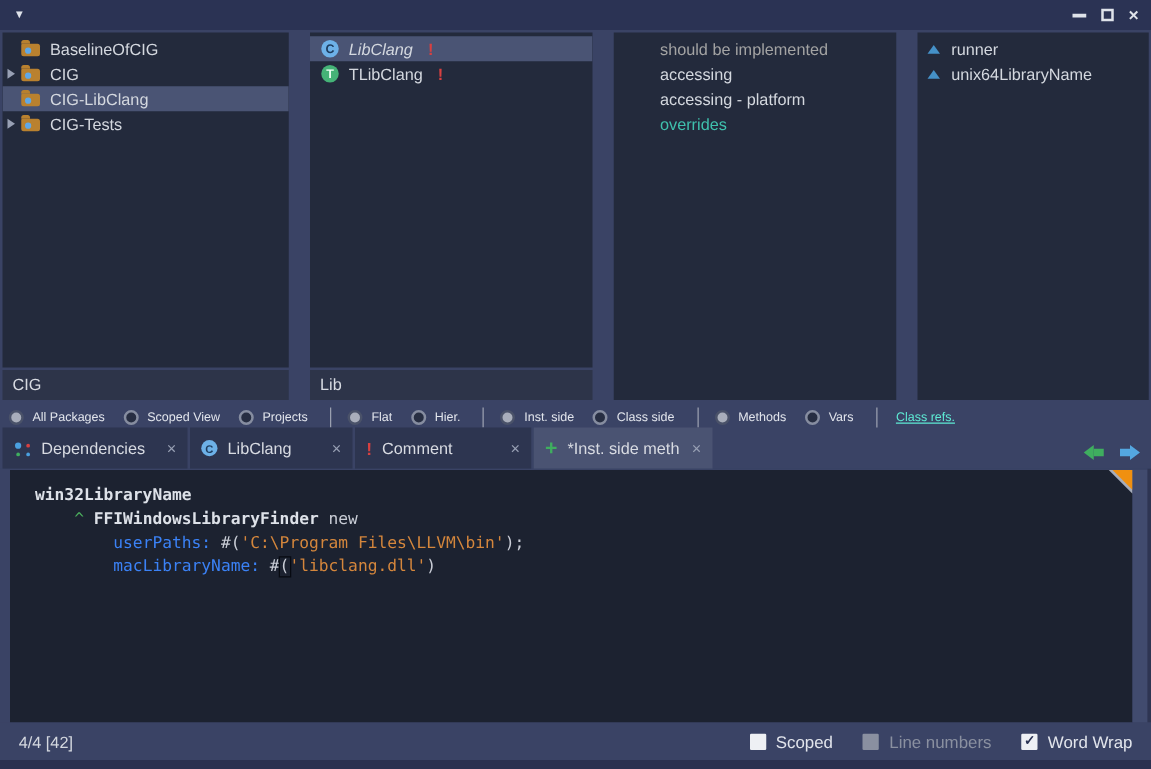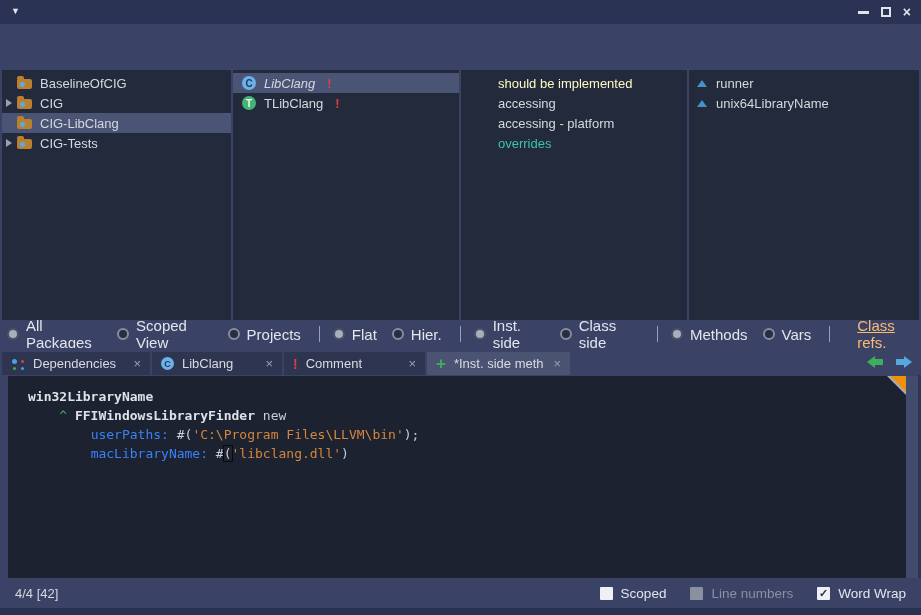--- a/index.html
+++ b/index.html
@@ -11,21 +11,21 @@
   }
   
   .titlebar{position:absolute;top:0;left:0;right:0;height:24px;background:#2b3354;display:flex;align-items:center;}
   .menu-tri{position:absolute;left:11px;top:7px;font-size:9px;color:#dfe3ea;line-height:1;cursor:default;}
   .win-title{position:absolute;left:0;right:0;text-align:center;font-size:13.5px;color:#e7e9ef;letter-spacing:.2px;}
   .win-controls{position:absolute;right:10px;top:0;height:24px;display:flex;align-items:center;gap:12px;}
   .wbtn-min{width:11px;height:3px;background:#dfe3ea;}
   .wbtn-max{width:10px;height:10px;border:2px solid #dfe3ea;box-sizing:border-box;}
   .wbtn-close{color:#dfe3ea;font-size:14px;font-weight:bold;line-height:1;}
   
-  .panels{position:absolute;top:24px;left:0;right:0;height:296px;background:#3a4365;display:flex;gap:2px;padding:2px 2px 0 2px;box-sizing:border-box;margin-top:44px;}
+  .panels{position:absolute;top:24px;left:0;right:0;height:296px;background:#3a4365;display:flex;gap:17px;padding:2px 2px 0 2px;box-sizing:border-box;}
   .panel{display:flex;flex-direction:column;gap:2px;}
   .panel.p1{width:229px;}.panel.p2{width:226px;}.panel.p3{width:226px;}.panel.p4{flex:1;}
   .list{flex:1;background:#232a3c;padding-top:3px;overflow:hidden;}
   .filter{height:24px;background:#2d3449;color:#d8dbe2;font-size:13px;line-height:24px;padding-left:8px;}
   .row{height:20px;display:flex;align-items:center;font-size:13px;color:#d4d8df;white-space:nowrap;}
   .row.sel{background:#4a5474;}
   .prow{padding-left:2px;}
   .crow{padding-left:9px;}
   .procrow{padding-left:6px;}
   .mrow{padding-left:8px;}
@@ -34,38 +34,38 @@
   .folder{width:15px;height:10px;background:#b9812f;border-radius:1px 2px 2px 2px;position:relative;margin:2px 8px 0 0;flex:none;}
   .folder::before{content:"";position:absolute;top:-3px;left:0;width:7px;height:3px;background:#b9812f;border-radius:2px 2px 0 0;}
   .folder::after{content:"";position:absolute;left:3px;top:3px;width:5px;height:5px;border-radius:50%;background:#5fa8e8;}
   .circ{width:14px;height:14px;border-radius:50%;font-size:10px;font-weight:bold;display:flex;align-items:center;justify-content:center;margin-right:8px;flex:none;}
   .circ.class{background:#6db1e8;color:#1d3c5e;}
   .circ.trait{background:#45b377;color:#eafff2;}
   .badge{color:#d84040;font-weight:bold;margin-left:12px;}
   .ital{font-style:italic;}
   .plabel{margin-left:18px;}
   .c-teal{color:#3fc1ad;}
-  .c-red{color:#fef9c3;}
+  .c-red{color:#a3a3a3;}
   .dots{position:relative;width:13px;height:13px;margin-left:9px;flex:none;}
   .dots::before{content:"";position:absolute;left:1px;top:6px;width:4px;height:4px;border-radius:50%;background:#4a90d9;
     box-shadow:6px -5px 0 #35507a,7px 2px 0 #e8913f;}
   .chk{width:11px;height:11px;border:1px solid #e9ecf3;background:#c7cedd;margin-left:5px;flex:none;}
   .uptri{width:0;height:0;border-left:5px solid transparent;border-right:5px solid transparent;border-bottom:7px solid #4591c8;margin-right:9px;flex:none;}
   
-  .radiorow{position:absolute;top:320px;left:0;right:0;height:28px;background:#3a4365;display:flex;align-items:center;padding-left:7px;color:#e2e5ec;font-size:15px;}
+  .radiorow{position:absolute;top:320px;left:0;right:0;height:28px;background:#3a4365;display:flex;align-items:center;padding-left:7px;color:#e2e5ec;font-size:10px;}
   .radio{display:flex;align-items:center;margin-right:15px;}
   .rdot{width:12px;height:12px;border-radius:50%;margin-right:7px;box-sizing:border-box;flex:none;}
   .rdot.on{background:#a9aebb;border:2px solid #4a5269;}
   .rdot.off{background:#272e42;border:2px solid #868da0;}
   .vsep{width:1px;height:16px;background:#9aa0b0;margin:0 13px 0 3px;flex:none;}
-  .classrefs{color:#fdba74;text-decoration:underline;margin-left:14px;}
+  .classrefs{color:#5eead4;text-decoration:underline;margin-left:2px;}
   
   .tabrow{position:absolute;top:348px;left:0;right:0;height:27px;background:#3a4365;display:flex;align-items:flex-end;padding-left:2px;box-sizing:border-box;}
   .tabs{display:flex;align-items:flex-end;}
-  .tab{height:23px;display:flex;align-items:center;background:#2d3550;margin-right:2px;padding:0 9px;font-size:13px;color:#d8dbe2;box-sizing:border-box;white-space:nowrap;}
+  .tab{height:33px;display:flex;align-items:center;background:#2d3550;margin-right:2px;padding:0 9px;font-size:13px;color:#d8dbe2;box-sizing:border-box;white-space:nowrap;}
   .tab.active{background:#4a5372;}
   .tab:nth-child(1){width:148px;}.tab:nth-child(2){width:130px;}.tab:nth-child(3){width:141px;}.tab:nth-child(4){width:143px;}
   .tabclose{margin-left:auto;color:#98a0b4;font-size:13px;}
   .tabicon{margin-right:8px;flex:none;}
   .cicon{width:13px;height:13px;border-radius:50%;background:#6db1e8;color:#1d3c5e;font-size:9px;font-weight:bold;display:flex;align-items:center;justify-content:center;}
   .bang{color:#d84040;font-weight:bold;font-size:14px;}
   .plus{color:#3fae5f;font-weight:bold;font-size:17px;line-height:1;}
   .depdots{position:relative;width:14px;height:14px;}
   .depdots::before{content:"";position:absolute;left:1px;top:2px;width:5px;height:5px;border-radius:50%;background:#4aa0e0;
     box-shadow:8px 0 0 -1px #d84040,0 7px 0 -1px #3fae5f,8px 7px 0 -1px #4aa0e0;}

